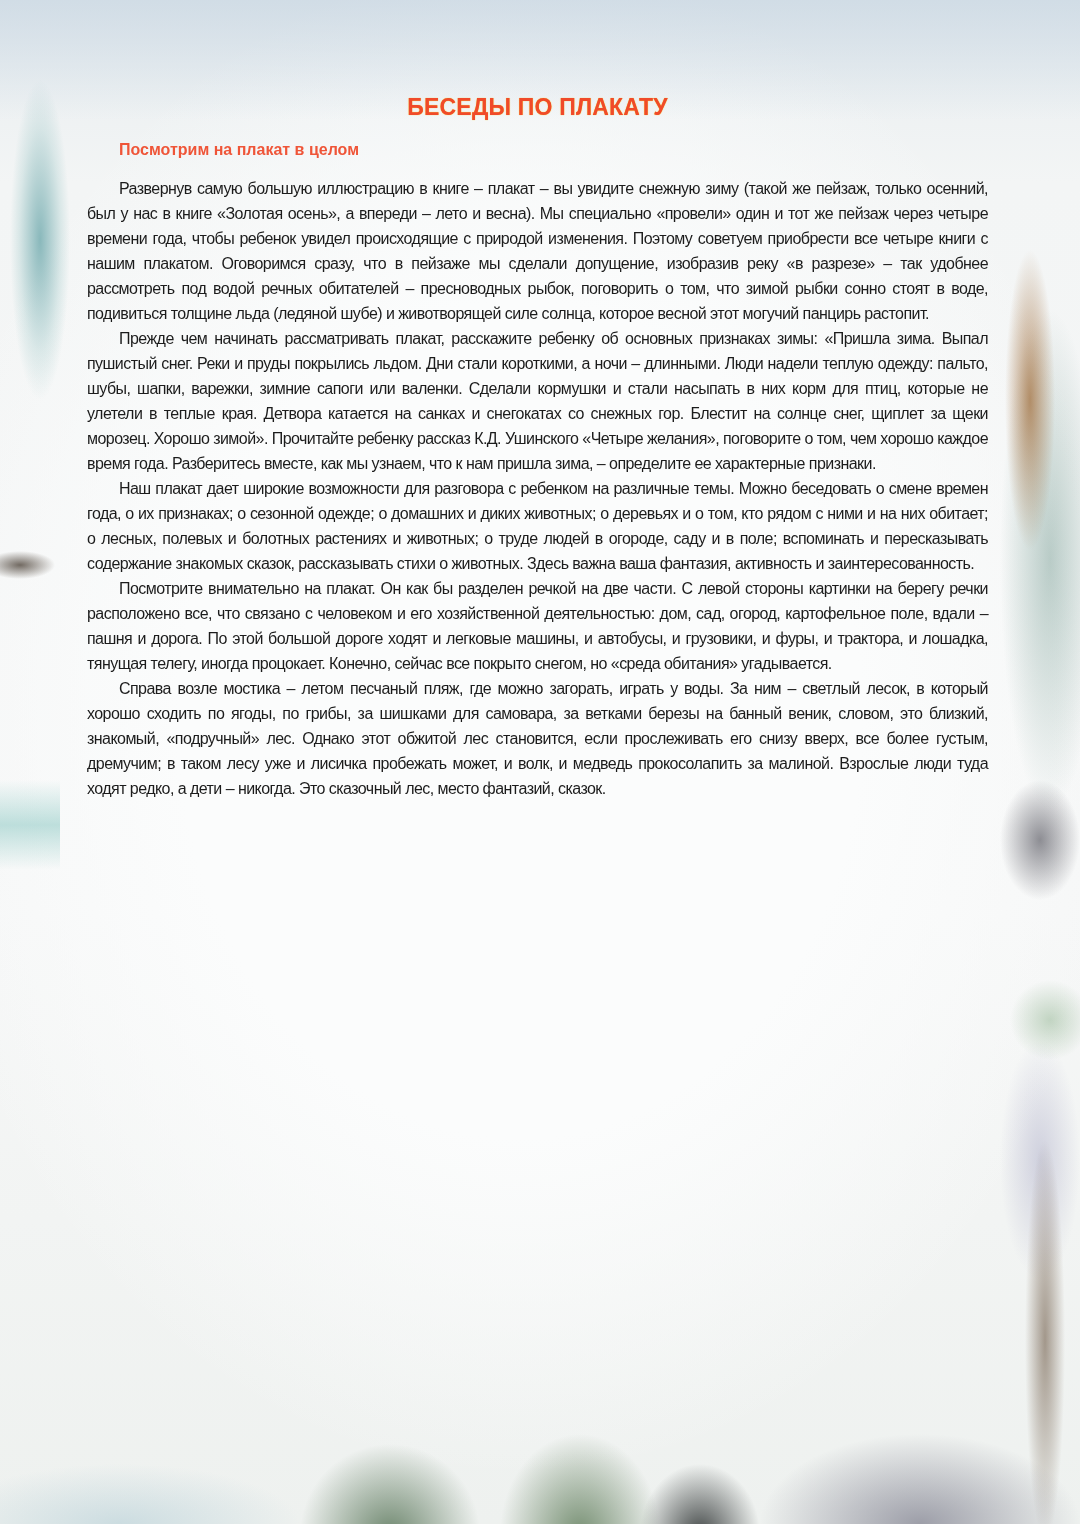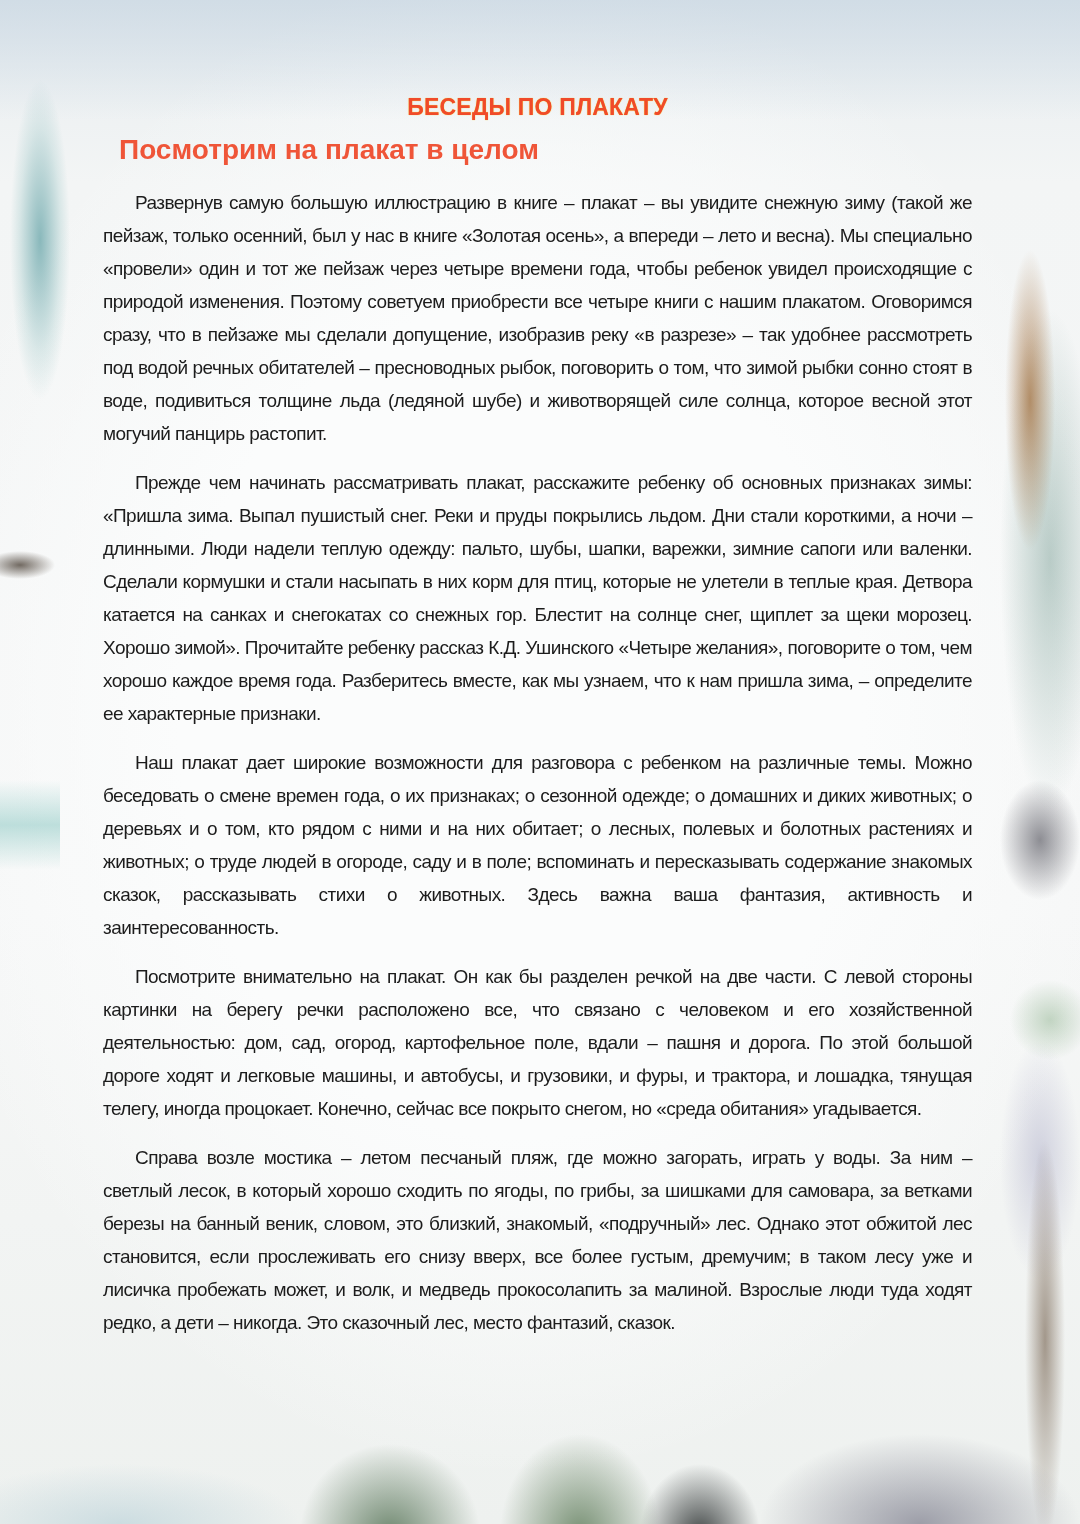--- a/index.html
+++ b/index.html
@@ -44,26 +44,26 @@
 
   .content {
     position: absolute; left: 87px; top: 84px; width: 901px;
   }
   .title {
     text-align: center; color: #f04a2a; font-weight: bold;
     font-size: 23px; letter-spacing: 0.2px; margin: 8px; height: 30px; line-height: 30px;
     text-shadow: 0 0 1px #f7c000;
   }
   .subtitle {
-    color: #ef5538; font-size: 28px; margin: 0; padding-left: 32px;
+    color: #ef5538; font-size: 16px; margin: 0; padding-left: 32px;
     height: 40px; line-height: 40px; margin-top: 4px;
   }
   .para {
-    color: #1c1c1c; font-size: 19px; line-height: 33px;
-    text-align: justify; text-indent: 32px; margin: 16px;
+    color: #1c1c1c; font-size: 16px; line-height: 25px;
+    text-align: justify; text-indent: 32px; margin: 0;
     font-stretch: condensed; letter-spacing: -0.55px;
   }
   .body-text { margin-top: 6px; }
   .para + .para { margin-top: 0; }
 </style>
 </head>
 <body>
 
 <div class="page">
   <div class="deco sky-top"></div>

